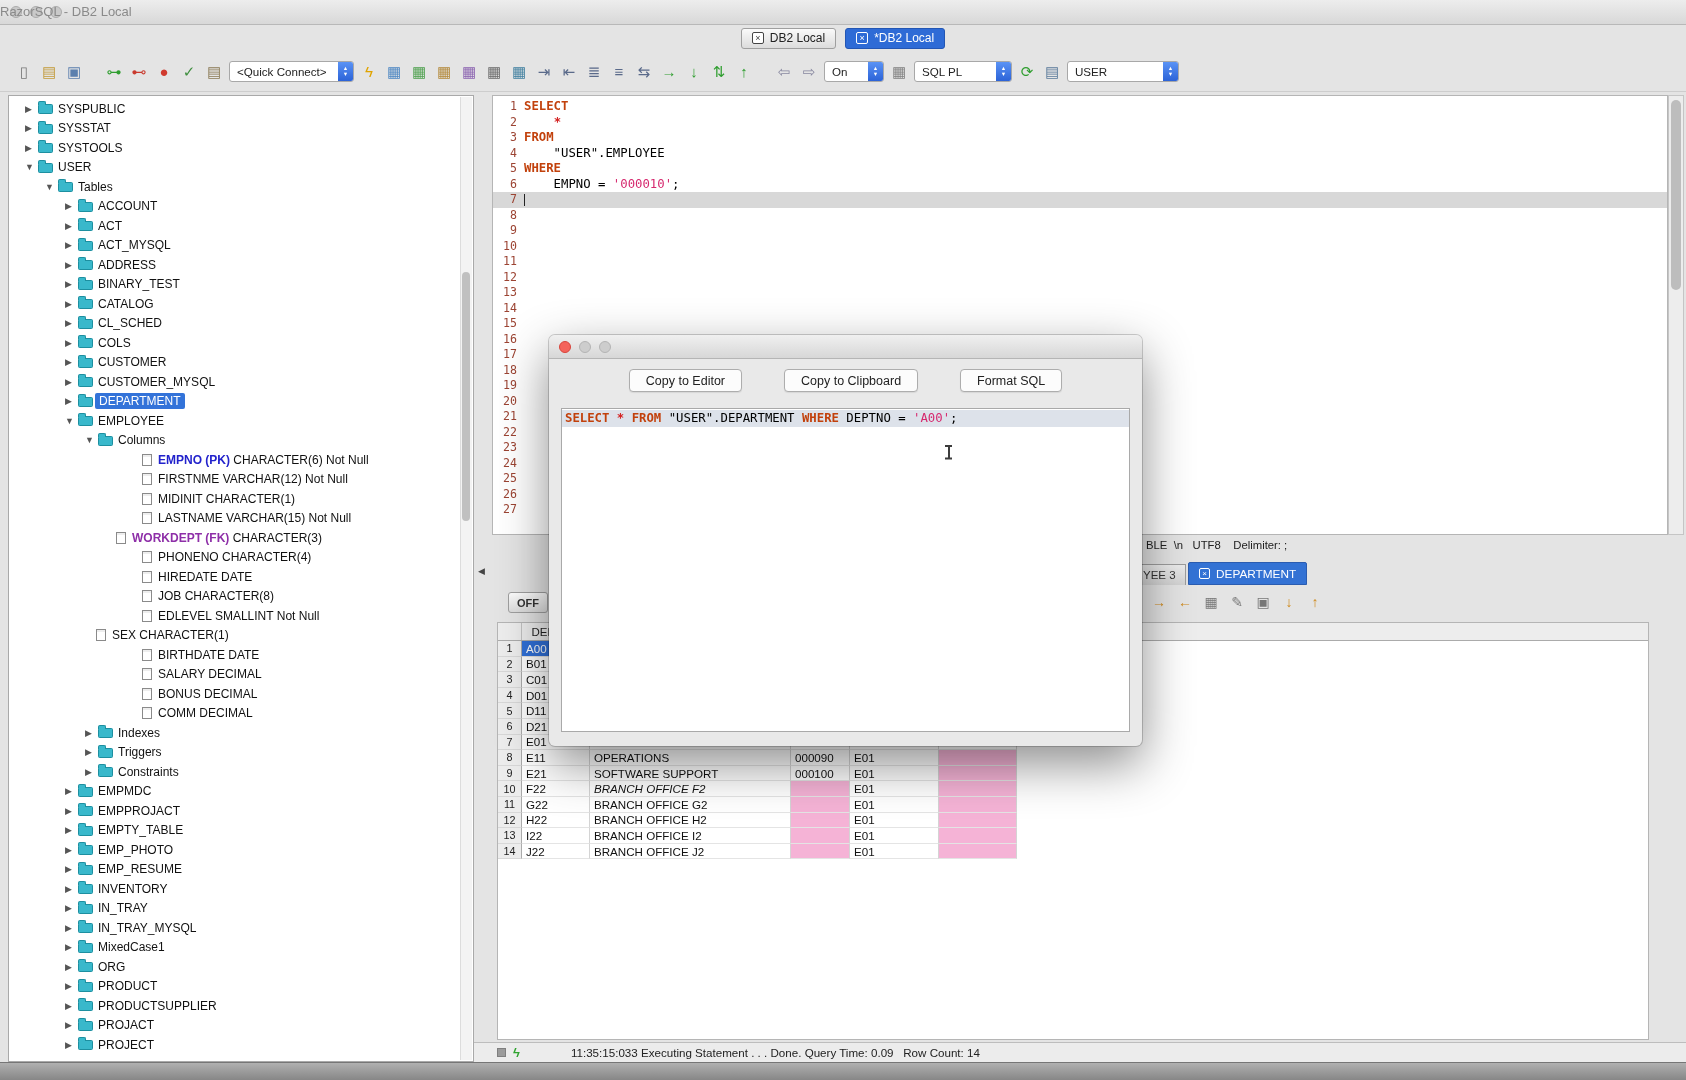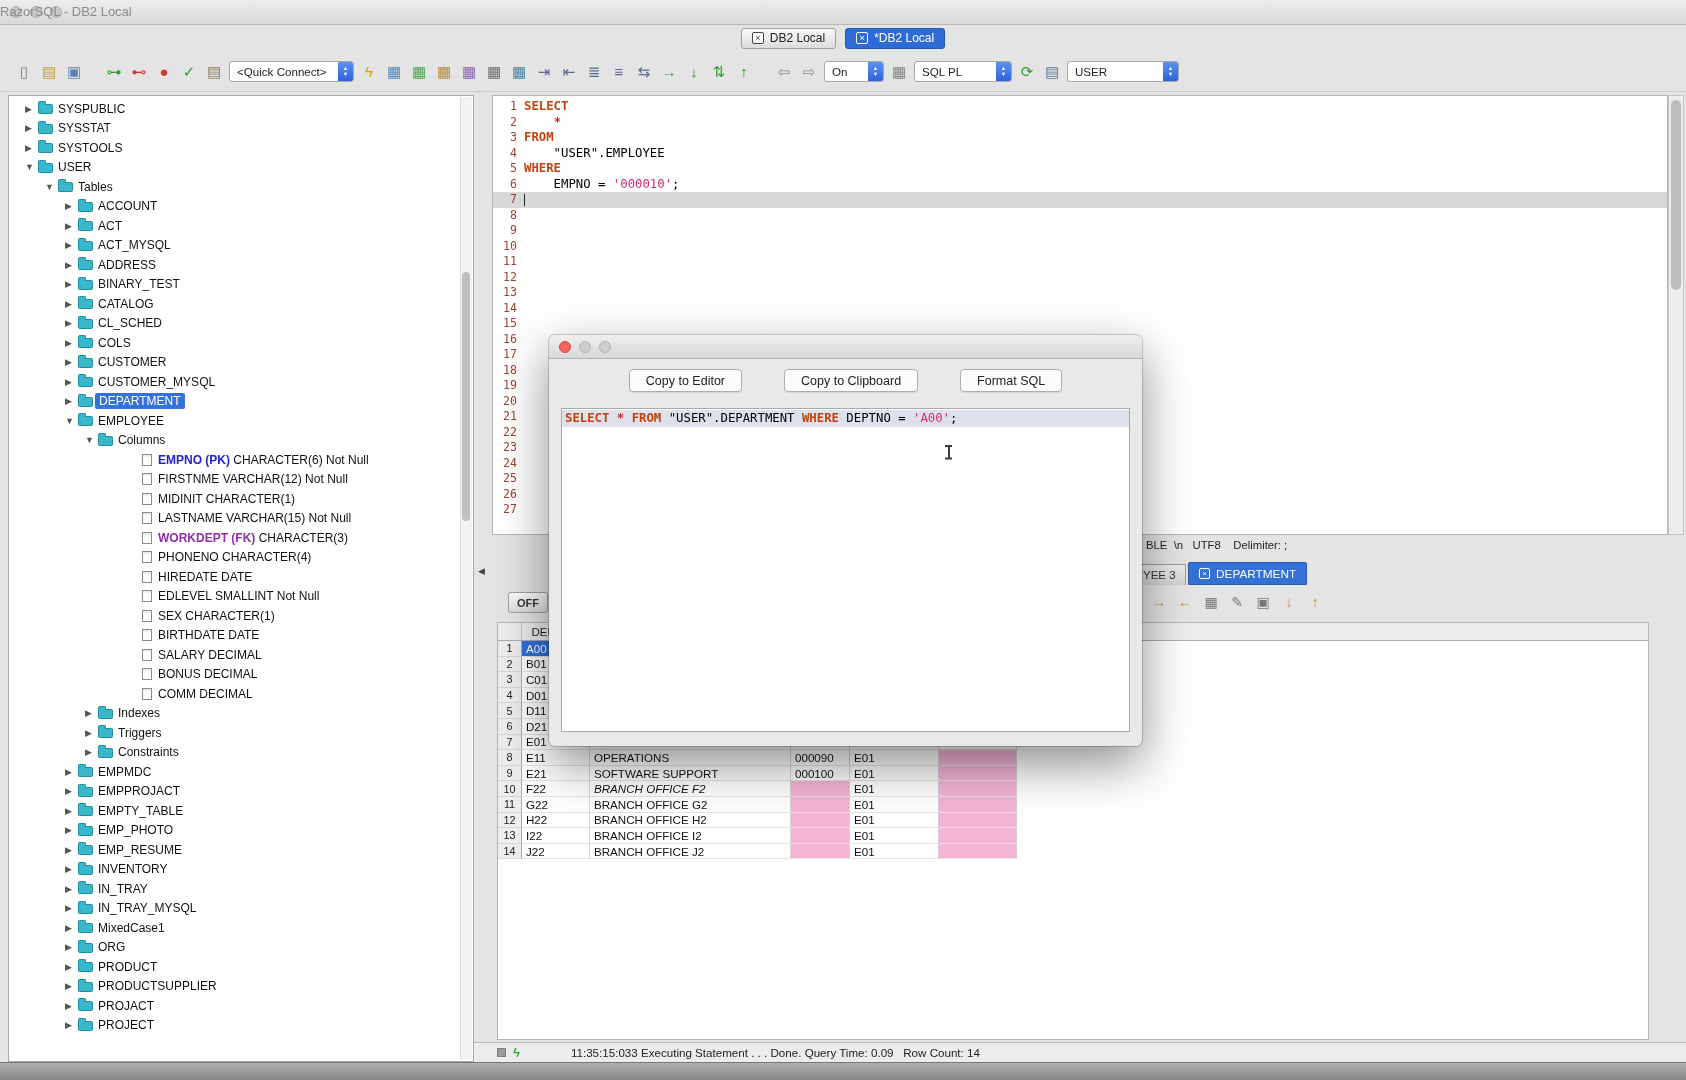--- a/index.html
+++ b/index.html
@@ -294,41 +294,46 @@
         <div class="tree-row" style="padding-left: 118px;">
           <span class="tree-arrow"></span>
           <span class="doc-icon"></span>
           <span class="tree-label"><span>MIDINIT CHARACTER(1)</span></span>
         </div>
         <div class="tree-row" style="padding-left: 118px;">
           <span class="tree-arrow"></span>
           <span class="doc-icon"></span>
           <span class="tree-label"><span>LASTNAME VARCHAR(15) Not Null</span></span>
         </div>
-        <div class="tree-row" style="padding-left: 118px;">
+        <div class="tree-row" style="padding-left: 92px;">
           <span class="tree-arrow"></span>
           <span class="doc-icon"></span>
           <span class="tree-label"><span class="fk">WORKDEPT (FK)</span><span> CHARACTER(3)</span></span>
         </div>
         <div class="tree-row" style="padding-left: 118px;">
           <span class="tree-arrow"></span>
           <span class="doc-icon"></span>
           <span class="tree-label"><span>PHONENO CHARACTER(4)</span></span>
         </div>
         <div class="tree-row" style="padding-left: 118px;">
           <span class="tree-arrow"></span>
           <span class="doc-icon"></span>
           <span class="tree-label"><span>HIREDATE DATE</span></span>
         </div>
         <div class="tree-row" style="padding-left: 118px;">
           <span class="tree-arrow"></span>
           <span class="doc-icon"></span>
+          <span class="tree-label"><span>JOB CHARACTER(8)</span></span>
+        </div>
+        <div class="tree-row" style="padding-left: 118px;">
+          <span class="tree-arrow"></span>
+          <span class="doc-icon"></span>
           <span class="tree-label"><span>EDLEVEL SMALLINT Not Null</span></span>
         </div>
-        <div class="tree-row" style="padding-left: 118px;">
+        <div class="tree-row" style="padding-left: 72px;">
           <span class="tree-arrow"></span>
           <span class="doc-icon"></span>
           <span class="tree-label"><span>SEX CHARACTER(1)</span></span>
         </div>
         <div class="tree-row" style="padding-left: 118px;">
           <span class="tree-arrow"></span>
           <span class="doc-icon"></span>
           <span class="tree-label"><span>BIRTHDATE DATE</span></span>
         </div>
         <div class="tree-row" style="padding-left: 118px;">

